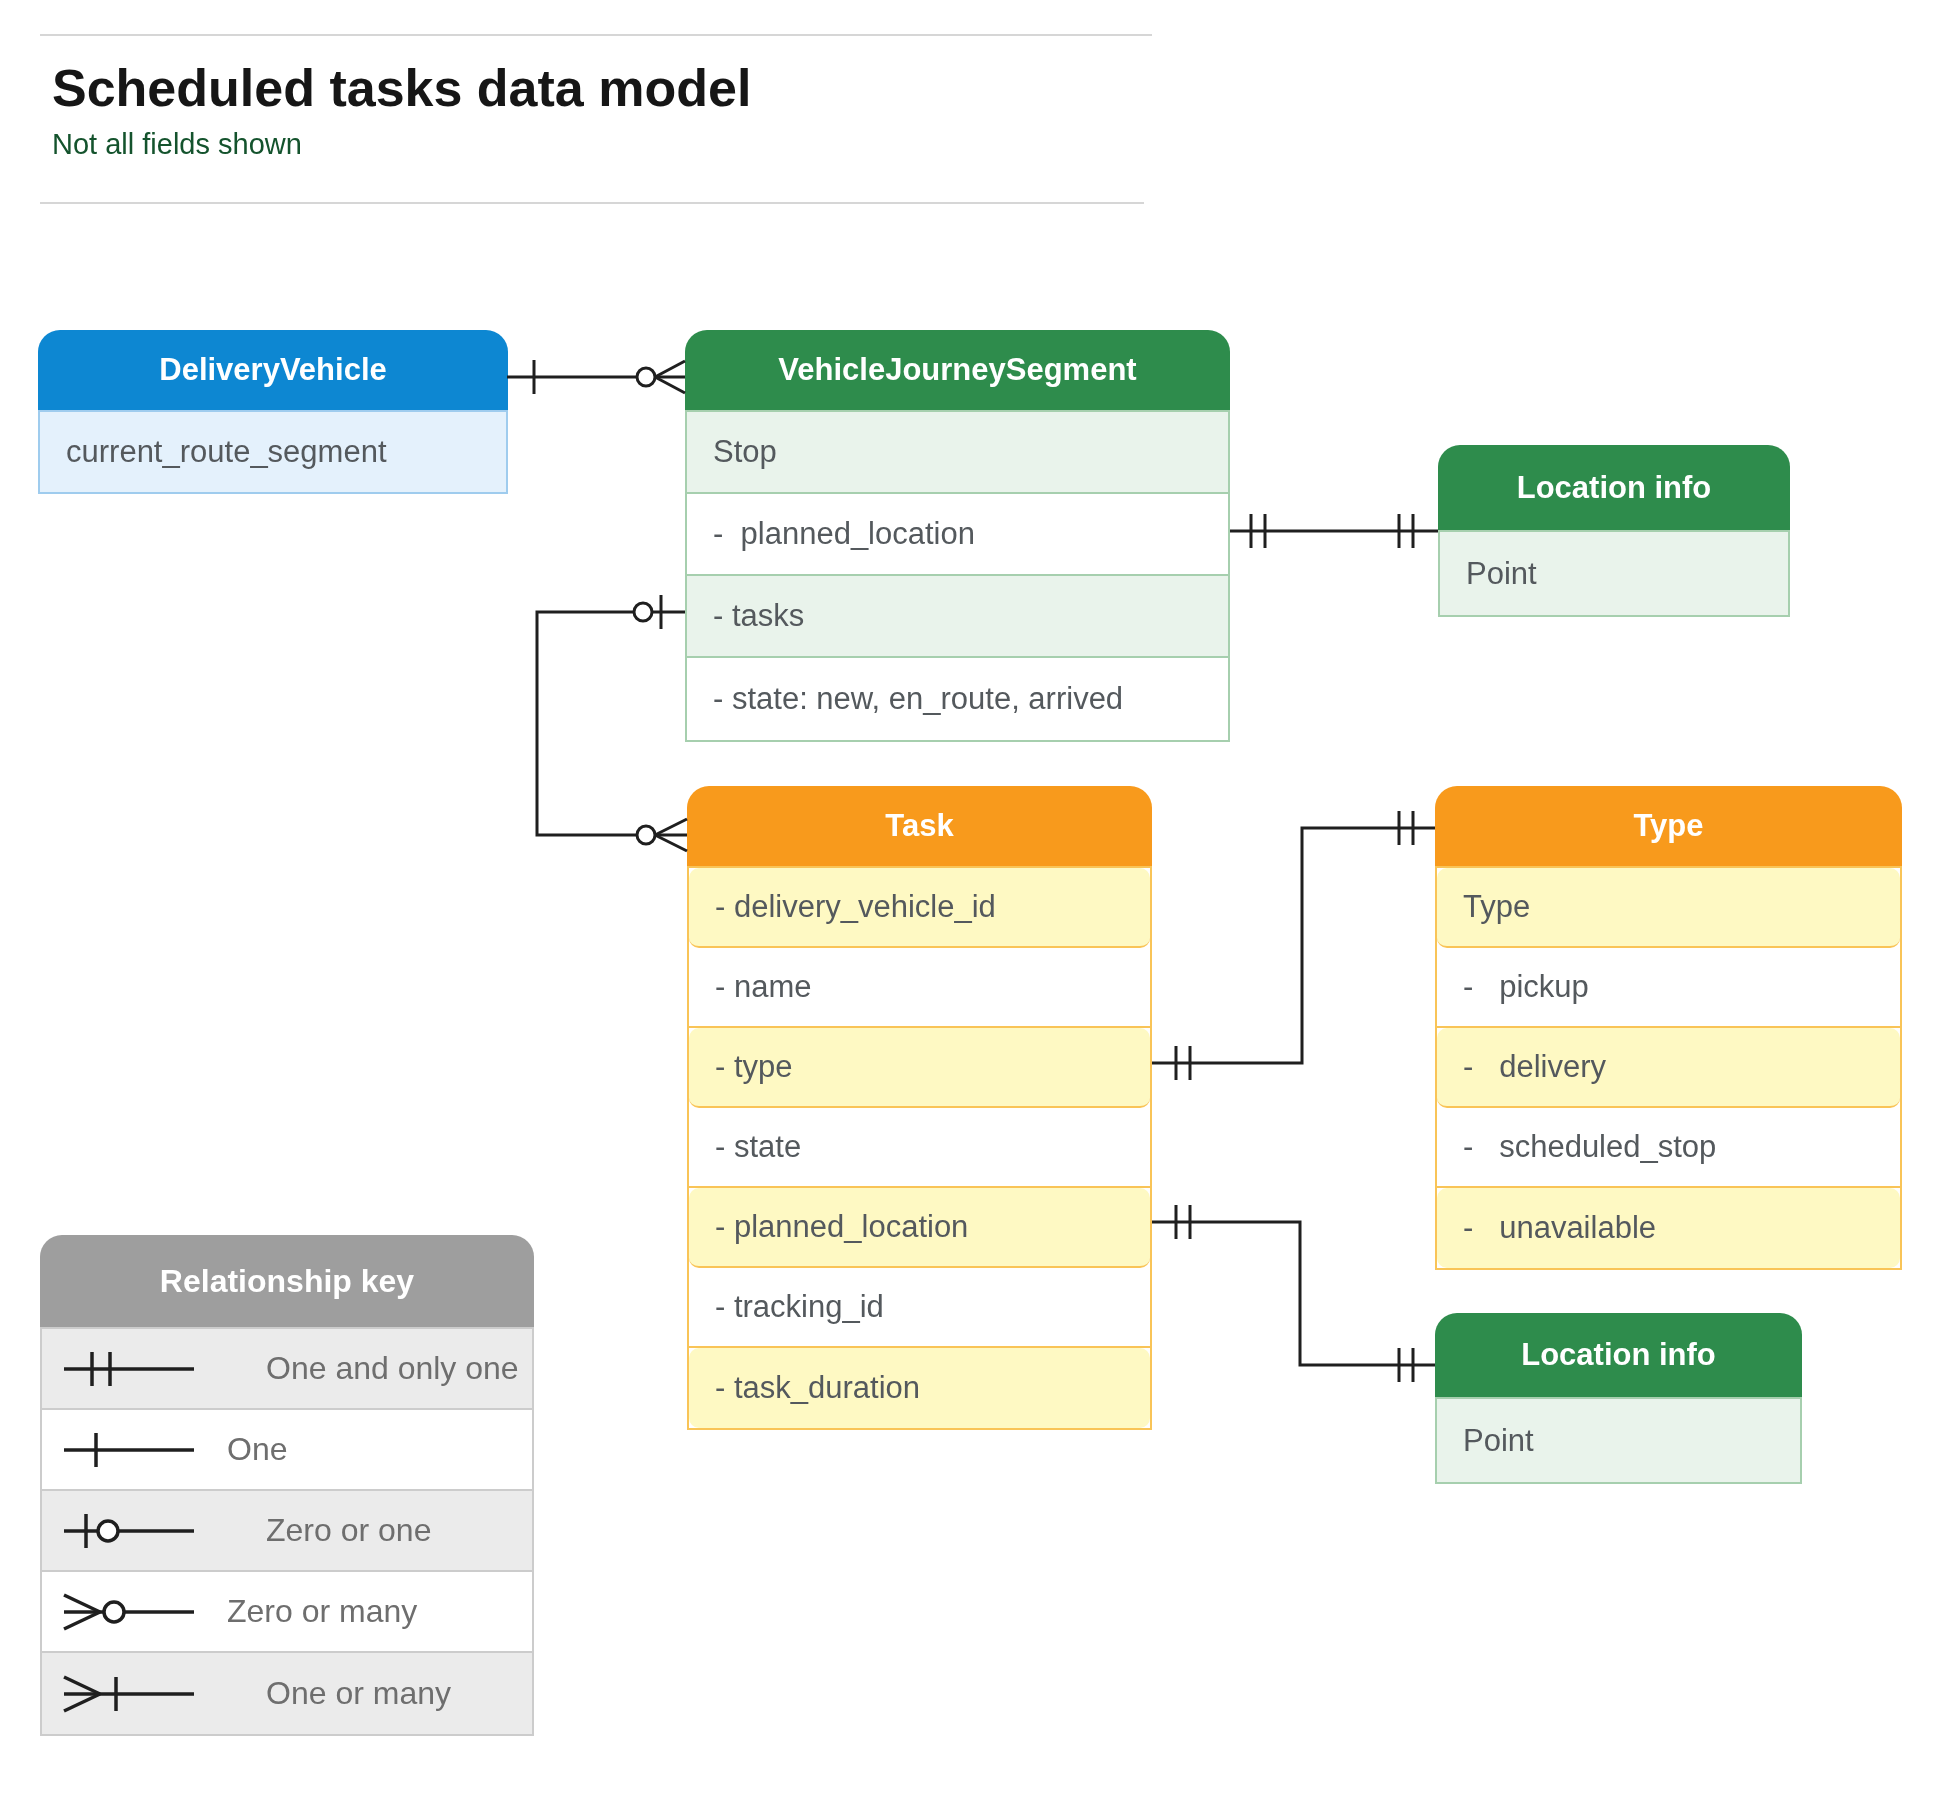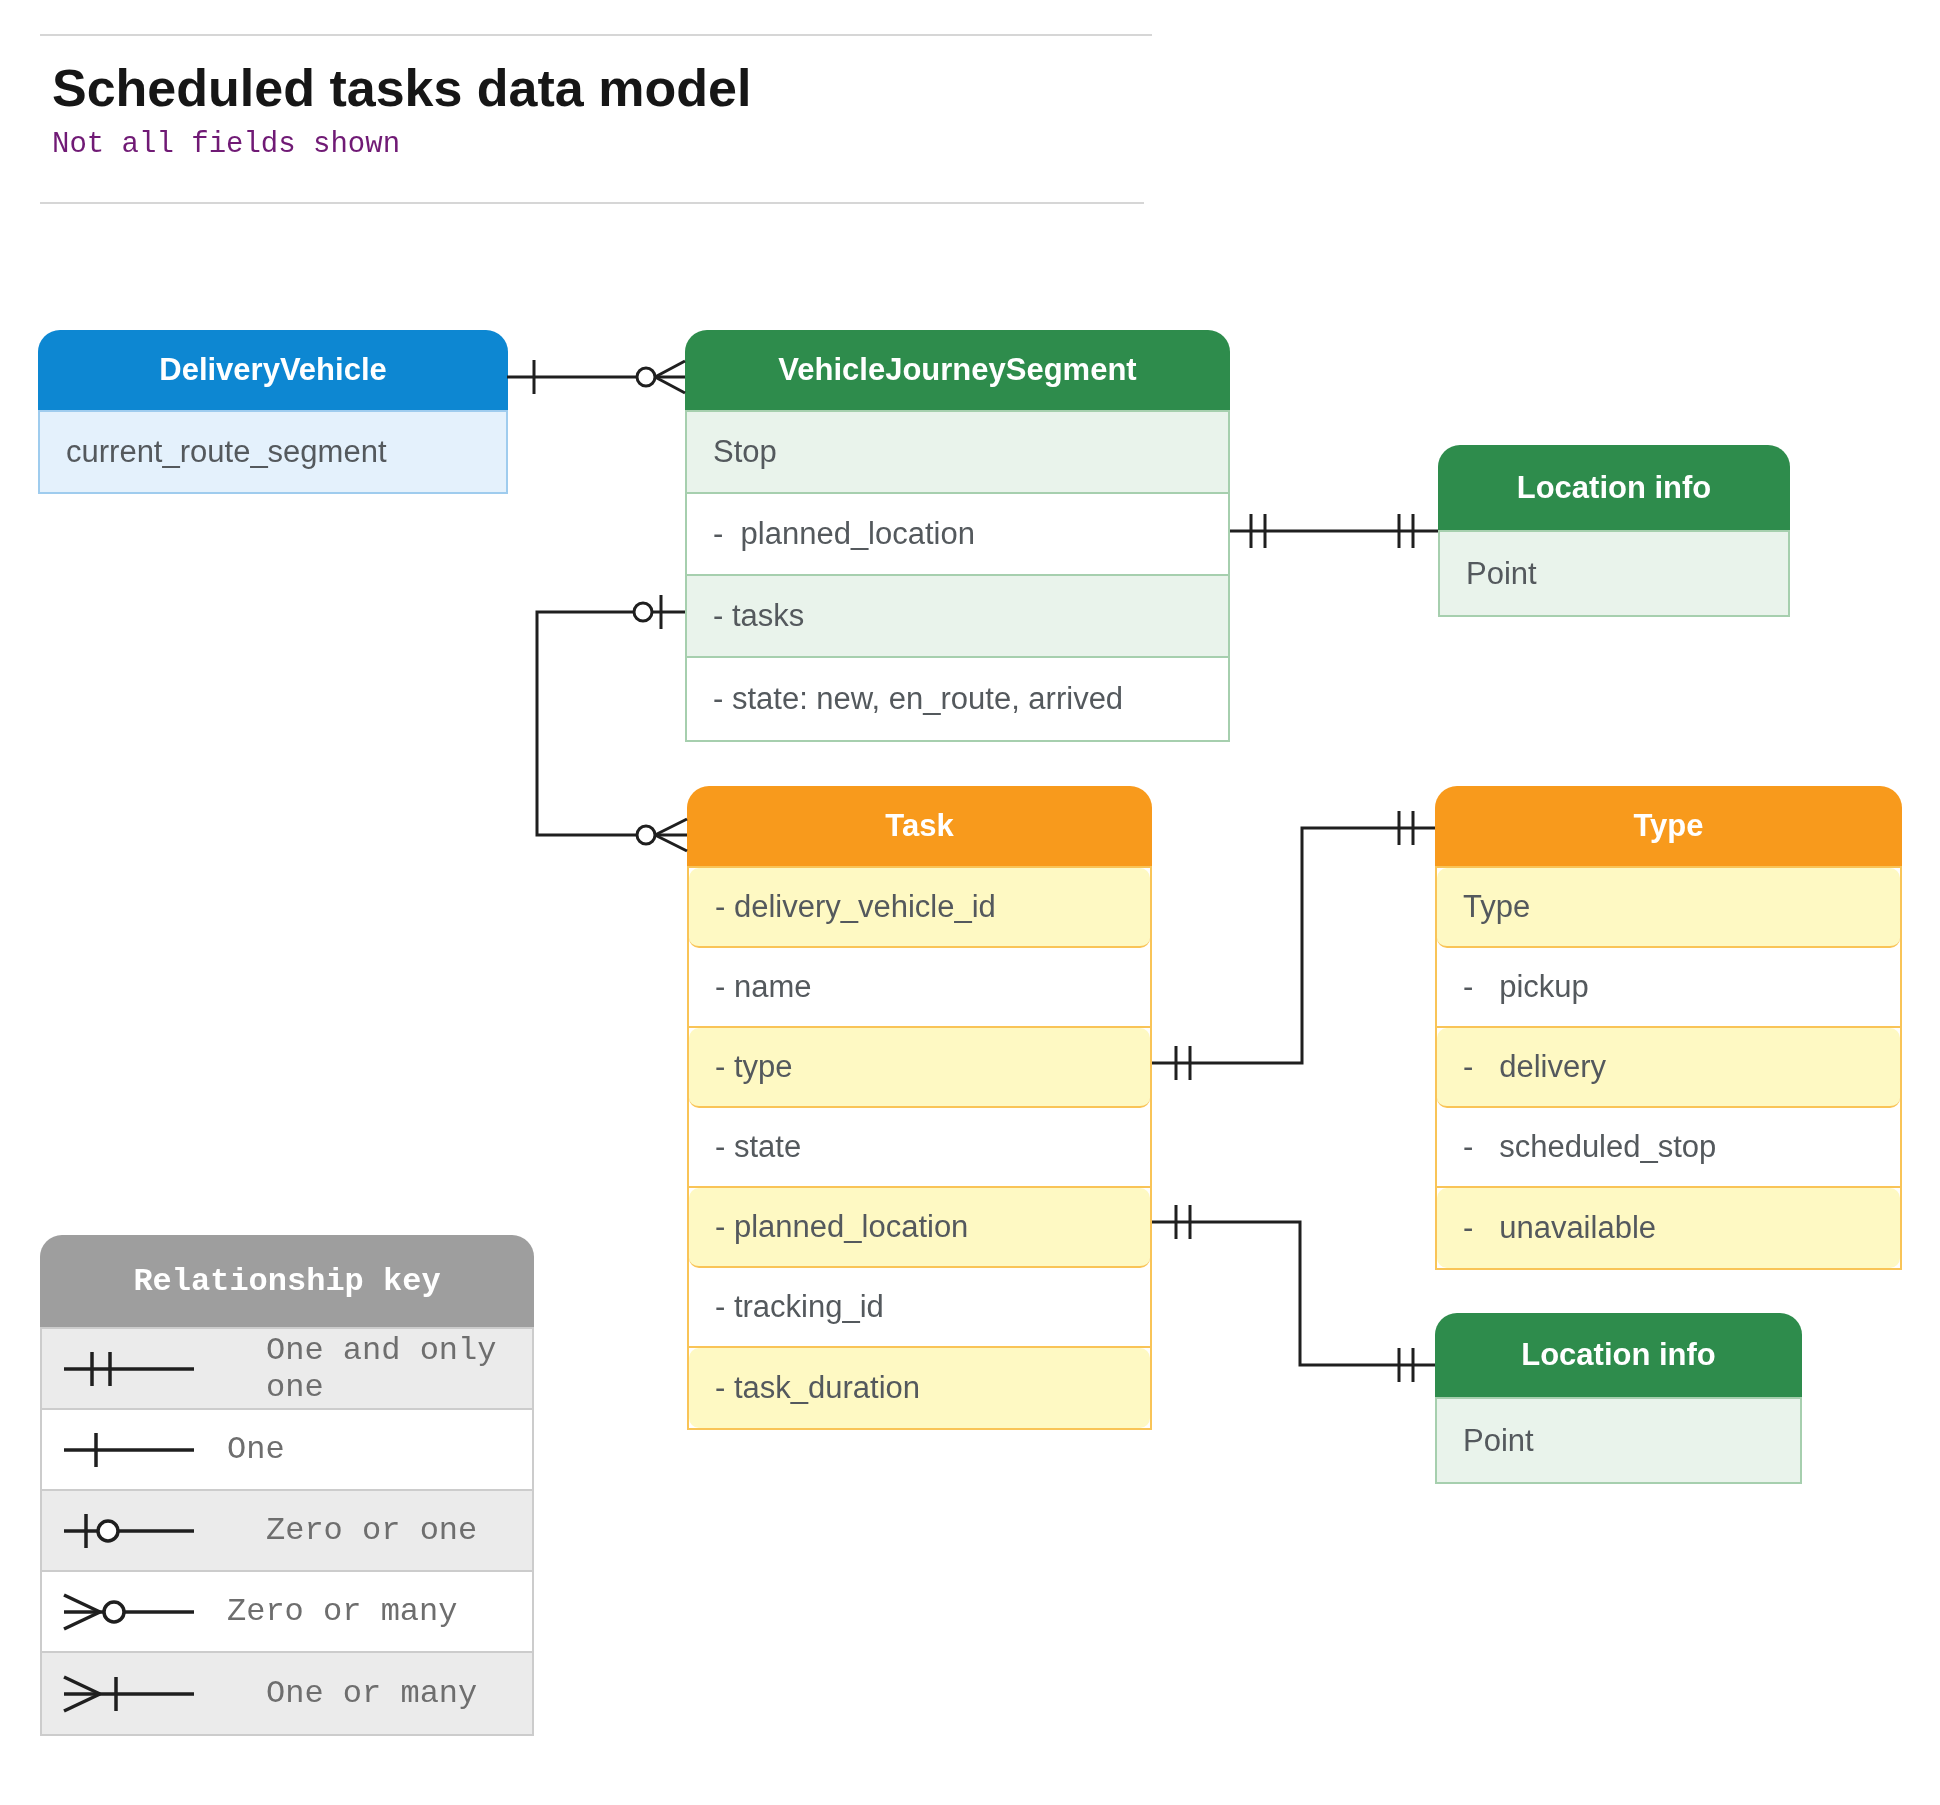--- a/index.html
+++ b/index.html
@@ -2,21 +2,21 @@
 <html><head>
 <meta charset="utf-8">
 <style>
   html,body{margin:0;padding:0;background:#fff;}
   .canvas{
     position:relative;width:1940px;height:1805px;background:#fff;overflow:hidden;
     font-family:"Liberation Sans",sans-serif;
   }
   .divider{position:absolute;height:2px;background:#d6d6d6;}
   .page-title{position:absolute;left:52px;top:58px;font-size:52px;font-weight:700;color:#161616;}
-  .page-subtitle{position:absolute;left:52px;top:128px;font-size:29px;color:#701a75;font-family:Liberation Mono, monospace;}
+  .page-subtitle{position:absolute;left:52px;top:128px;font-size:29px;color:#14532d;}
 
   .entity{position:absolute;box-sizing:border-box;}
   .entity-header{
     box-sizing:border-box;width:100%;color:#fff;font-weight:700;font-size:31px;
     text-align:center;border-radius:22px 22px 0 0;display:flex;align-items:center;justify-content:center;
   }
   .entity-body{box-sizing:border-box;border:2px solid;}
   .entity-row{
     box-sizing:border-box;display:flex;align-items:center;padding-left:26px;
     font-size:31px;color:#54595d;white-space:pre;border-bottom:2px solid;background:#fff;
@@ -116,21 +116,21 @@
     </div>
   </div>
 
   <div class="entity green e-loc2" style="left:1435px;top:1313px;width:367px;">
     <div class="entity-header">Location info</div>
     <div class="entity-body">
       <div class="entity-row alt">Point</div>
     </div>
   </div>
 
-  <div class="entity gray e-key" style="left:40px;top:1235px;width:494px;font-family:Liberation Mono, monospace;">
+  <div class="entity gray e-key" style="left:40px;top:1235px;width:494px;">
     <div class="entity-header">Relationship key</div>
     <div class="entity-body">
       <div class="entity-row alt">
         <svg class="legend-symbol" viewBox="0 0 135 48">
             <line x1="2" y1="24" x2="132" y2="24" stroke="#1f1f1f" stroke-width="3.5"></line>
             <line x1="30" y1="7" x2="30" y2="41" stroke="#1f1f1f" stroke-width="3.5"></line>
             <line x1="48" y1="7" x2="48" y2="41" stroke="#1f1f1f" stroke-width="3.5"></line>
           </svg>
         <span class="legend-label">One and only one</span>
       </div>

